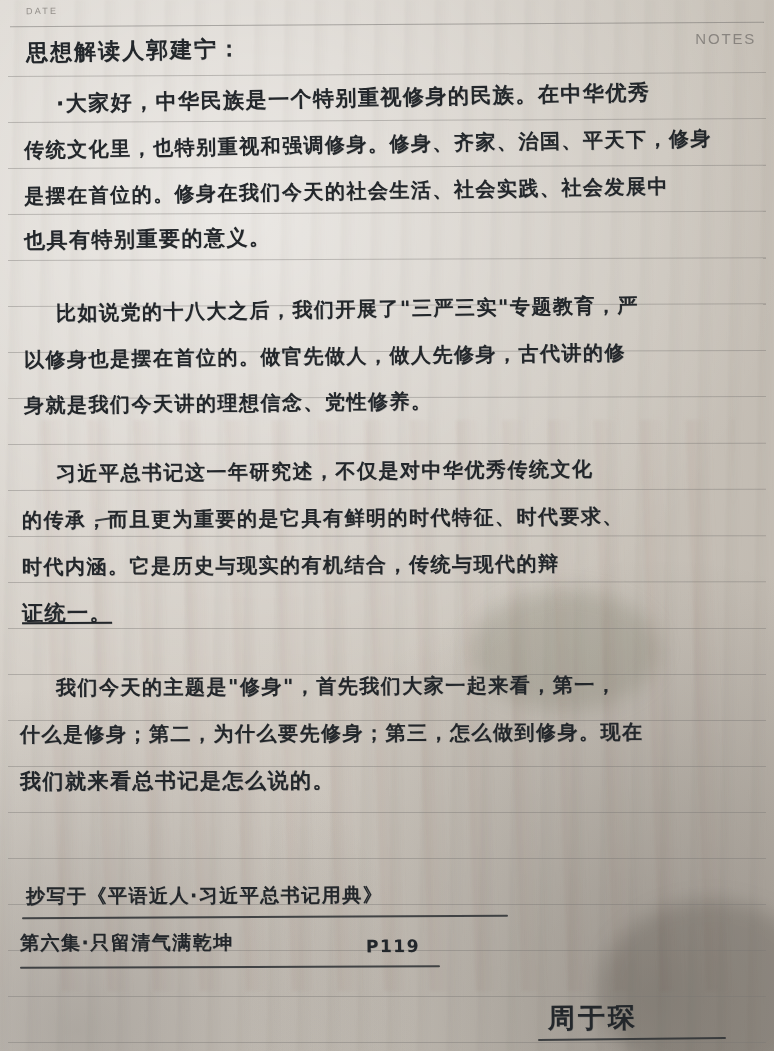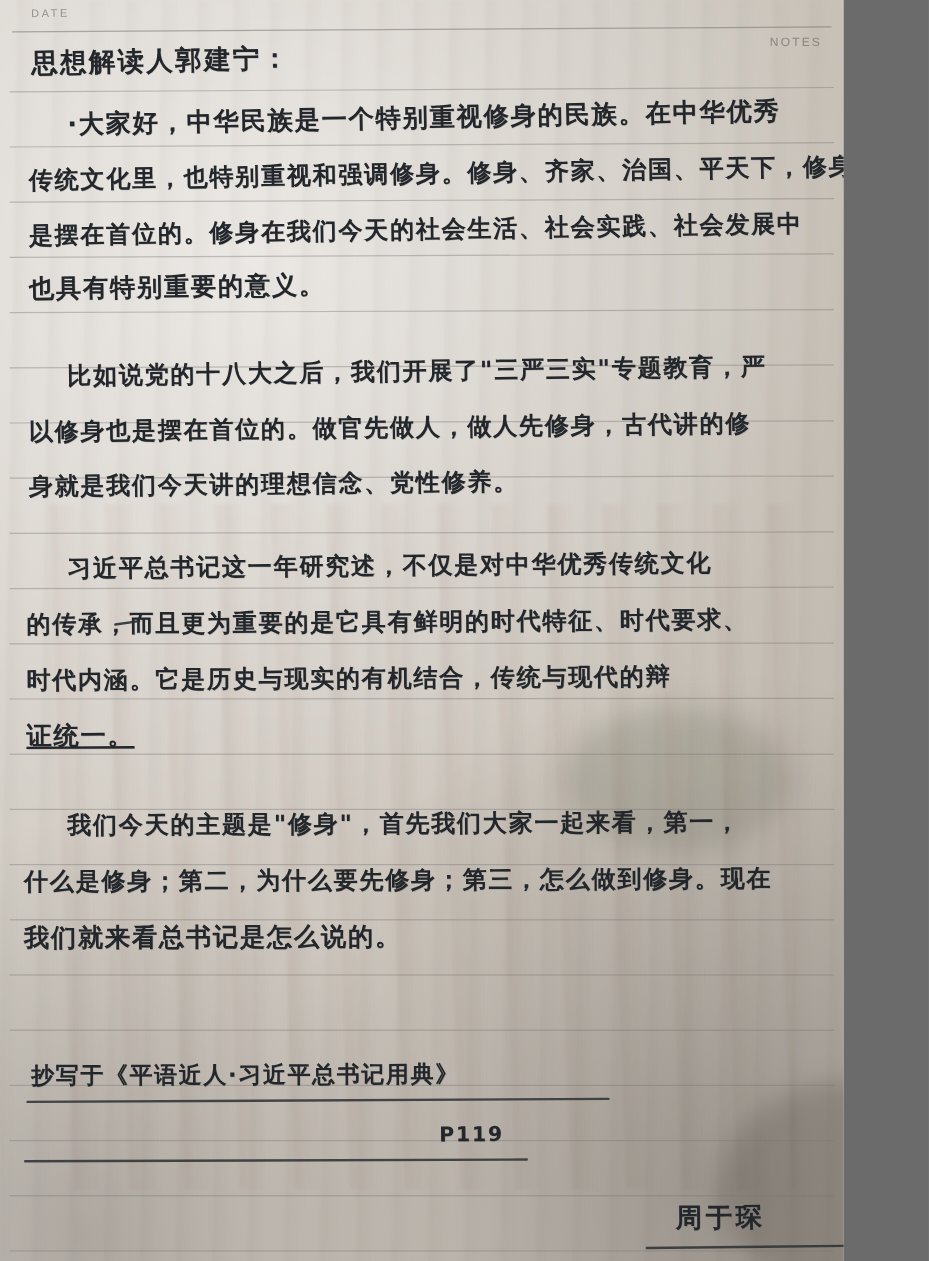--- a/index.html
+++ b/index.html
@@ -2,21 +2,21 @@
 <html><head>
 <meta charset="utf-8">
 <style>
   html, body {
     margin: 0;
     padding: 0;
     background: #6b6b6b;
   }
   .page {
     position: relative;
-    width: 703px;
+    width: 774px;
     height: 1051px;
     overflow: hidden;
     background: #cfcac4;
     font-family: "DejaVu Sans", sans-serif;
   }
   
   .paper {
     position: absolute;
     inset: 0;
     background:
@@ -85,21 +85,21 @@
     left: 26px; top: 6px;
     font-size: 9px;
     letter-spacing: 2.2px;
     color: rgba(120,116,112,0.75);
     font-family: "Liberation Sans", sans-serif;
     transform: rotate(-0.5deg);
   }
   .hdr-notes {
     position: absolute;
     right: 18px; top: 30px;
-    font-size: 10px;
+    font-size: 15px;
     letter-spacing: 1.8px;
     color: rgba(120,116,112,0.8);
     font-family: "Liberation Sans", sans-serif;
   }
   
   .ink {
     position: absolute;
     left: 0; right: 0; top: 0; bottom: 0;
   }
   .hw {
@@ -107,21 +107,21 @@
     color: #23272b;
     font-family: "DejaVu Sans", sans-serif;
     font-weight: 600;
     white-space: nowrap;
     letter-spacing: 1.5px;
     text-shadow: 0.4px 0.4px 0 rgba(40,44,48,0.25);
   }
   .l-title  { font-size: 22px; letter-spacing: 2px; }
   .l-body   { font-size: 21px; }
   .l-small  { font-size: 19px; }
-  .sig      { font-size: 22px; letter-spacing: 3px; margin-left: 15px; }
+  .sig      { font-size: 27px; letter-spacing: 3px; }
   .pnum     { font-size: 17px; }
   
   .uline {
     position: absolute;
     height: 2px;
     background: #2b2f33;
     border-radius: 2px;
     opacity: 0.85;
   }
   
@@ -200,19 +200,20 @@
 
     <div class="strike" style="left:95px; top:518px; width:22px; transform:rotate(-8deg);"></div>
 
     <div class="hw l-body" style="left:56px; top:673px; transform:rotate(-0.3deg); font-size:20px;">我们今天的主题是"修身"，首先我们大家一起来看，第一，</div>
     <div class="hw l-body" style="left:20px; top:720px; transform:rotate(-0.25deg); font-size:20px;">什么是修身；第二，为什么要先修身；第三，怎么做到修身。现在</div>
     <div class="hw l-body" style="left:20px; top:767px; transform:rotate(-0.2deg);">我们就来看总书记是怎么说的。</div>
 
     <div class="hw l-small" style="left:26px; top:883px; transform:rotate(-0.2deg);">抄写于《平语近人·习近平总书记用典》</div>
     <div class="uline" style="left:22px; top:916px; width:486px; transform:rotate(-0.3deg);"></div>
 
+    <div class="hw l-small" style="left:20px; top:930px; transform:rotate(-0.15deg);">第六集·只留清气满乾坤</div>
     <div class="hw pnum" style="left:366px; top:936px; transform:rotate(-0.5deg);">P119</div>
     <div class="uline" style="left:20px; top:966px; width:420px; transform:rotate(-0.2deg);"></div>
 
     <div class="hw sig" style="left:548px; top:1000px; transform:rotate(-0.4deg);">周于琛</div>
     <div class="uline" style="left:538px; top:1038px; width:188px; transform:rotate(-0.6deg); height:2px;"></div>
   </div>
 </div>
 
 </body></html>

